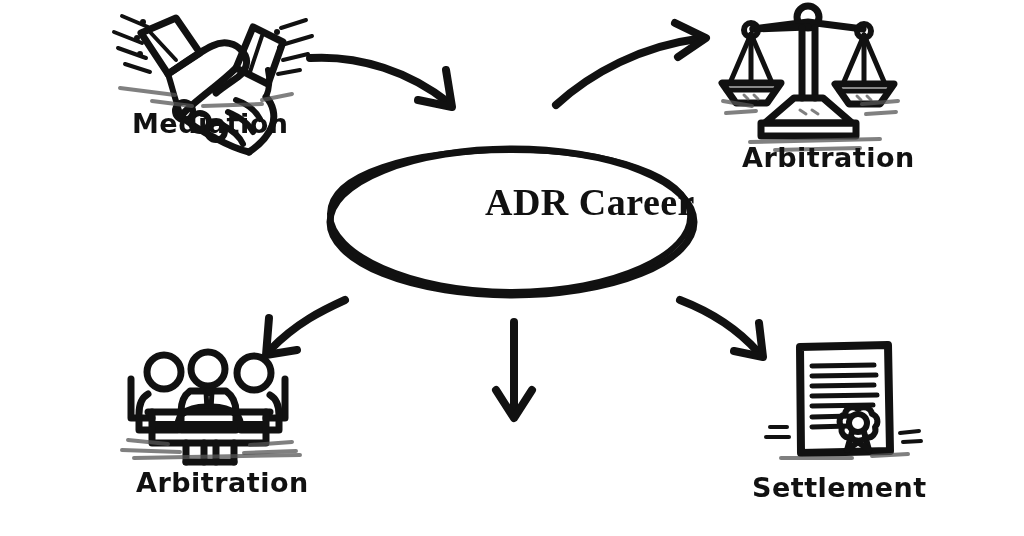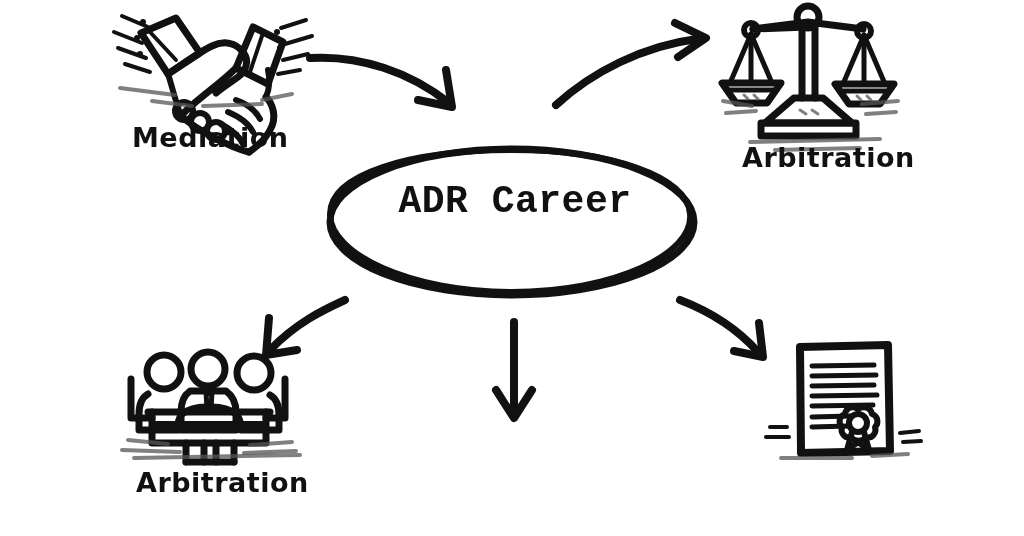--- a/index.html
+++ b/index.html
@@ -28,31 +28,31 @@
   .node-label {
     position: absolute;
     font-family: "DejaVu Sans", sans-serif;
     font-size: 27px;
     font-weight: 600;
     color: #111111;
     letter-spacing: 0.5px;
     white-space: nowrap;
     text-align: center;
   }
-  #label-mediation   { left: 132px; top: 122px; }
+  #label-mediation   { left: 132px; top: 108px; }
   #label-arbitration-top { left: 742px; top: 142px; }
   #label-arbitration-bottom { left: 136px; top: 467px; }
   #label-settlement  { left: 752px; top: 472px; }
   .center-text {
     position: absolute;
     left: 335px;
     top: 176px;
     width: 360px;
-    text-align: center;
-    font-family: Liberation Mono, monospace;
+    text-align: right;
+    font-family: Liberation Serif, serif;
     font-size: 38px;
     font-weight: 600;
     color: #111111;
     line-height: 1.38;
     letter-spacing: 0.5px;
   }
   .ink { fill: none; stroke: #111111; stroke-linecap: round; stroke-linejoin: round; }
   .ink-fill { fill: #111111; stroke: none; }
   .faint { fill: none; stroke: #555555; stroke-linecap: round; opacity: .75; }
 </style>
@@ -274,14 +274,15 @@
   <div class="center-text">
     <div>ADR Career</div>
   </div>
 
   <div class="node-label" id="label-mediation">Mediation</div>
 
   <div class="node-label" id="label-arbitration-top">Arbitration</div>
 
   <div class="node-label" id="label-arbitration-bottom">Arbitration</div>
 
+  <div class="node-label" id="label-settlement">Settlement</div>
 
 </div>
 
 </body></html>

